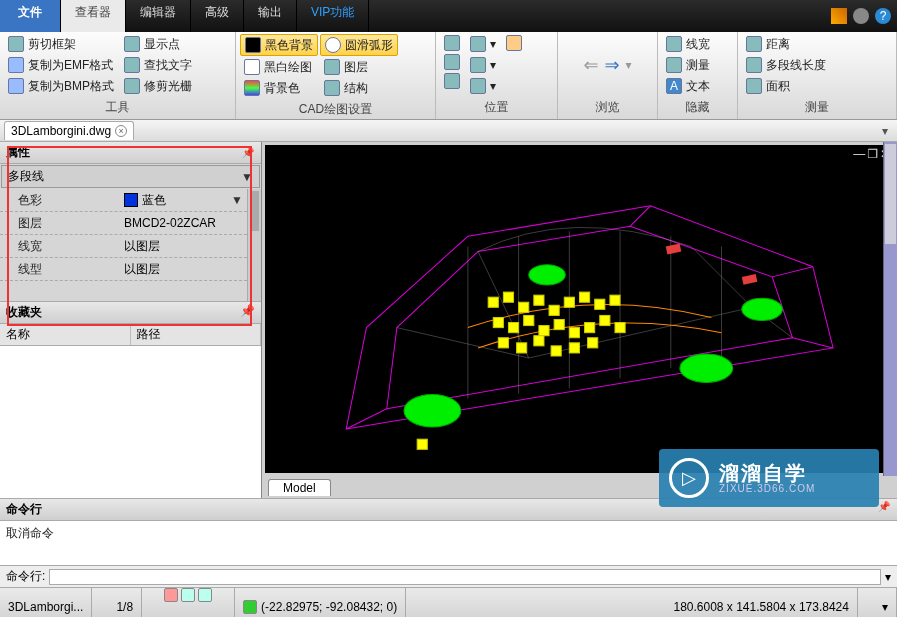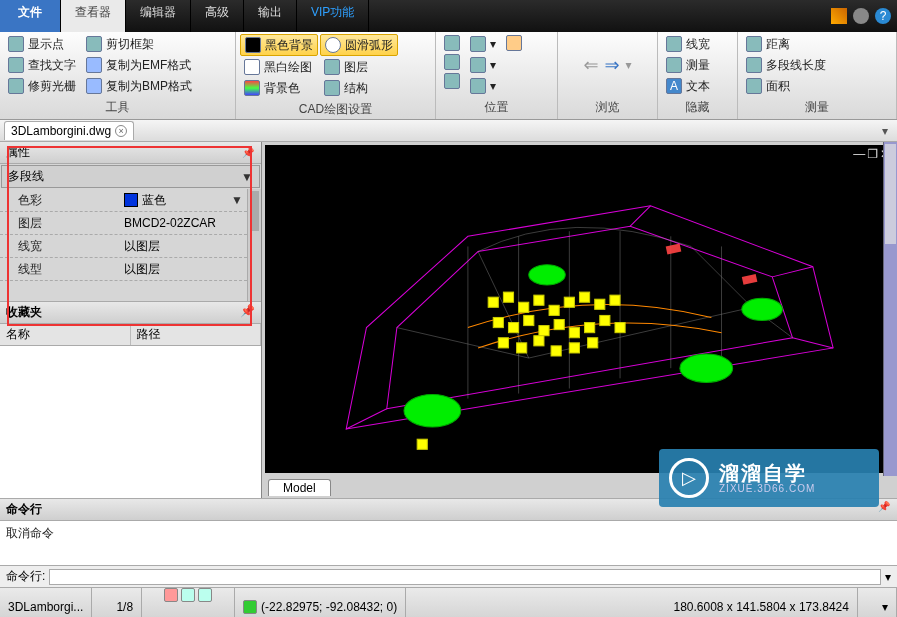--- a/index.html
+++ b/index.html
@@ -29,21 +29,21 @@
 .docstrip { height: 22px; background: linear-gradient(#f5f5f5,#dcdcdc); border-bottom: 1px solid #aaa; display: flex; align-items: center; padding: 0 4px; }
 .doctab { background: #fff; border: 1px solid #aaa; border-bottom: none; border-radius: 3px 3px 0 0; padding: 2px 6px; display: flex; align-items: center; gap: 4px; }
 .doctab .x { width: 12px; height: 12px; border: 1px solid #888; border-radius: 7px; font-size: 9px; line-height: 10px; text-align: center; color: #666; cursor: pointer; }
 .docstrip .arrow { margin-left: auto; width: 16px; text-align: center; color: #555; }
 
 
 .main { display: flex; height: 356px; }
 .left { width: 262px; display: flex; flex-direction: column; border-right: 1px solid #888; background: #d6d6d6; position: relative; }
 .left .highlight-box { position: absolute; left: 7px; top: 4px; width: 245px; height: 180px; border: 2px solid #e33; pointer-events: none; z-index: 5; }
 
-.panel-hd { background: linear-gradient(#e8e8e8,#cfcfcf); border-bottom: 1px solid #aaa; padding: 2px 6px; display: flex; align-items: center; font-weight: normal; }
+.panel-hd { background: linear-gradient(#e8e8e8,#cfcfcf); border-bottom: 1px solid #aaa; padding: 2px 6px; display: flex; align-items: center; font-weight: bold; }
 .panel-hd .pin { margin-left: auto; font-size: 10px; color: #555; }
 
 .combo { background: #d0d0d0; border: 1px solid #999; padding: 2px 6px; display: flex; align-items: center; margin: 1px; }
 .combo .dd { margin-left: auto; color: #333; }
 
 .prop-grid { background: #d6d6d6; }
 .prop-row { display: flex; border-bottom: 1px dashed #aaa; line-height: 22px; }
 .prop-row .k { width: 120px; padding-left: 18px; color: #222; }
 .prop-row .v { flex: 1; display: flex; align-items: center; gap: 4px; padding-left: 4px; }
 .swatch { width: 14px; height: 14px; background: #0033dd; border: 1px solid #000; display: inline-block; }
@@ -101,43 +101,43 @@
     <span class="tit-ic" style="background:#2a8ad4;color:#fff;border-radius:50%;text-align:center;line-height:16px;">?</span>
   </div>
 </div>
 
 <div class="ribbon">
   <div class="ribbon-group" style="width:236px;">
     <div class="ribbon-body">
       <div class="ribbon-col">
         <div class="ribbon-btn">
             <span class="ic"></span>
-            <span>显示点</span>
-          </div>
-        <div class="ribbon-btn">
-            <span class="ic"></span>
-            <span>查找文字</span>
-          </div>
-        <div class="ribbon-btn">
-            <span class="ic"></span>
-            <span>修剪光栅</span>
-          </div>
-      </div>
-      <div class="ribbon-col">
-        <div class="ribbon-btn">
-            <span class="ic"></span>
             <span>剪切框架</span>
           </div>
         <div class="ribbon-btn">
             <span class="ic" style="background:#9bf"></span>
             <span>复制为EMF格式</span>
           </div>
         <div class="ribbon-btn">
             <span class="ic" style="background:#9bf"></span>
             <span>复制为BMP格式</span>
+          </div>
+      </div>
+      <div class="ribbon-col">
+        <div class="ribbon-btn">
+            <span class="ic"></span>
+            <span>显示点</span>
+          </div>
+        <div class="ribbon-btn">
+            <span class="ic"></span>
+            <span>查找文字</span>
+          </div>
+        <div class="ribbon-btn">
+            <span class="ic"></span>
+            <span>修剪光栅</span>
           </div>
       </div>
     </div>
     <div class="ribbon-label">工具</div>
   </div>
 
   <div class="ribbon-group" style="width:200px;">
     <div class="ribbon-body">
       <div class="ribbon-col">
         <div class="ribbon-btn highlight">

